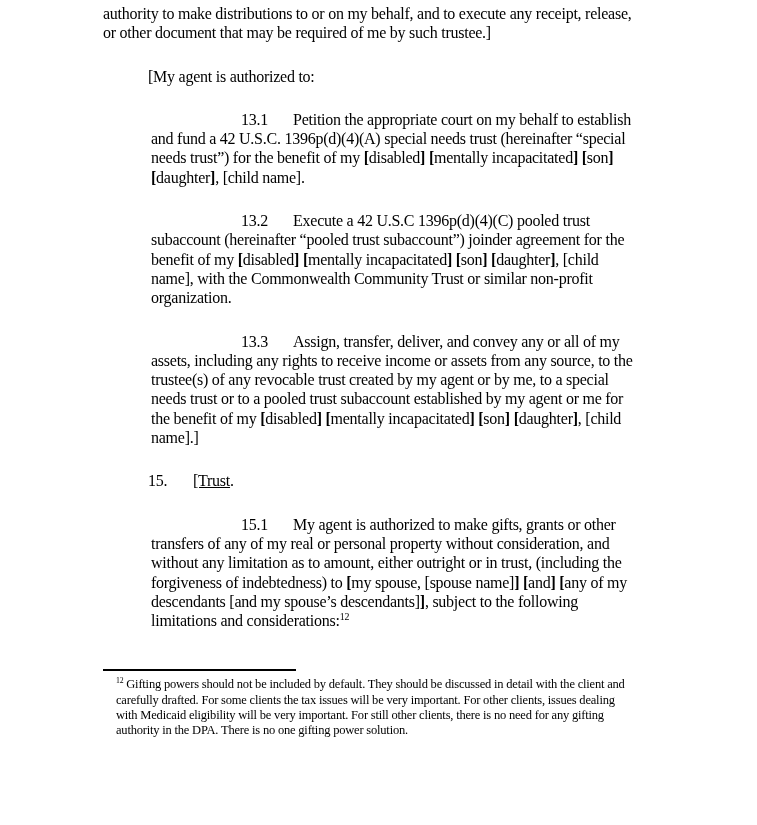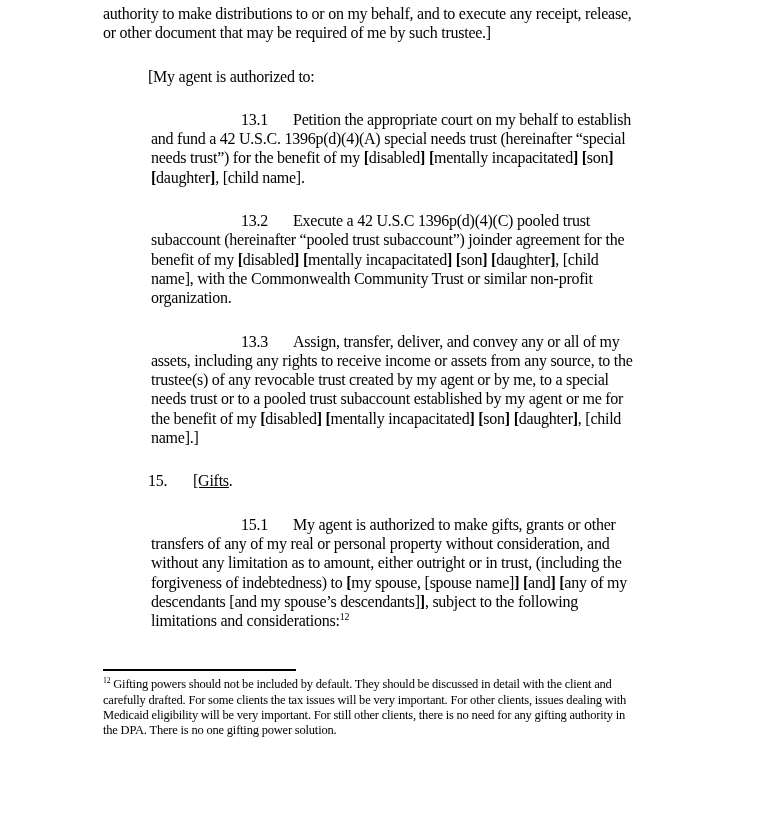--- a/index.html
+++ b/index.html
@@ -48,36 +48,36 @@
     font-size: 0.62em;
     line-height: 0;
   }
   .fn-sep {
     width: 193px;
     height: 0;
     border-top: 2px solid #000000;
     margin-top: 39px;
   }
   .footnote {
-    margin: 6px 0 0 0;
+    margin: 6px 0 0 13px;
     font-size: 12.5px;
     line-height: 15.2px;
     letter-spacing: -0.2px;
   }
 </style>
 </head>
 <body>
 
 <div class="page">
   <div class="doc">
     <div id="paragraphs">
         <p class="para flush"><span>authority to make distributions to or on my behalf, and to execute any receipt, release, or other document that may be required of me by such trustee.]</span></p>
         <p class="para indent1"><span>[My agent is authorized to:</span></p>
         <p class="para indent2"><span class="num">13.1</span><span>Petition the appropriate court on my behalf to establish and fund a 42 U.S.C. 1396p(d)(4)(A) special needs trust (hereinafter “special needs trust”) for the benefit of my </span><span class="b">[</span><span>disabled</span><span class="b">]</span><span> </span><span class="b">[</span><span>mentally incapacitated</span><span class="b">]</span><span> </span><span class="b">[</span><span>son</span><span class="b">]</span><span> </span><span class="b">[</span><span>daughter</span><span class="b">]</span><span>, [child name].</span></p>
         <p class="para indent2"><span class="num">13.2</span><span>Execute a 42 U.S.C 1396p(d)(4)(C) pooled trust subaccount (hereinafter “pooled trust subaccount”) joinder agreement for the benefit of my </span><span class="b">[</span><span>disabled</span><span class="b">]</span><span> </span><span class="b">[</span><span>mentally incapacitated</span><span class="b">]</span><span> </span><span class="b">[</span><span>son</span><span class="b">]</span><span> </span><span class="b">[</span><span>daughter</span><span class="b">]</span><span>, [child name], with the Commonwealth Community Trust or similar non-profit organization.</span></p>
         <p class="para indent2"><span class="num">13.3</span><span>Assign, transfer, deliver, and convey any or all of my assets, including any rights to receive income or assets from any source, to the trustee(s) of any revocable trust created by my agent or by me, to a special needs trust or to a pooled trust subaccount established by my agent or me for the benefit of my </span><span class="b">[</span><span>disabled</span><span class="b">]</span><span> </span><span class="b">[</span><span>mentally incapacitated</span><span class="b">]</span><span> </span><span class="b">[</span><span>son</span><span class="b">]</span><span> </span><span class="b">[</span><span>daughter</span><span class="b">]</span><span>, [child name].]</span></p>
-        <p class="para indent1"><span class="num">15.</span><span class="u">[Gifts</span><span>.</span></p>
+        <p class="para indent1"><span class="num">15.</span><span class="u">[Trust</span><span>.</span></p>
         <p class="para indent2"><span class="num">15.1</span><span>My agent is authorized to make gifts, grants or other transfers of any of my real or personal property without consideration, and without any limitation as to amount, either outright or in trust, (including the forgiveness of indebtedness) to </span><span class="b">[</span><span>my spouse, [spouse name]</span><span class="b">]</span><span> </span><span class="b">[</span><span>and</span><span class="b">]</span><span> </span><span class="b">[</span><span>any of my descendants [and my spouse’s descendants]</span><span class="b">]</span><span>, subject to the following limitations and considerations:</span><span class="sup">12</span></p>
       </div>
     <div class="fn-sep"></div>
     <p class="para footnote" id="footnote"><span class="sup">12</span><span> Gifting powers should not be included by default. They should be discussed in detail with the client and carefully drafted. For some clients the tax issues will be very important. For other clients, issues dealing with Medicaid eligibility will be very important. For still other clients, there is no need for any gifting authority in the DPA. There is no one gifting power solution.</span></p>
   </div>
 </div>
 
 </body></html>

